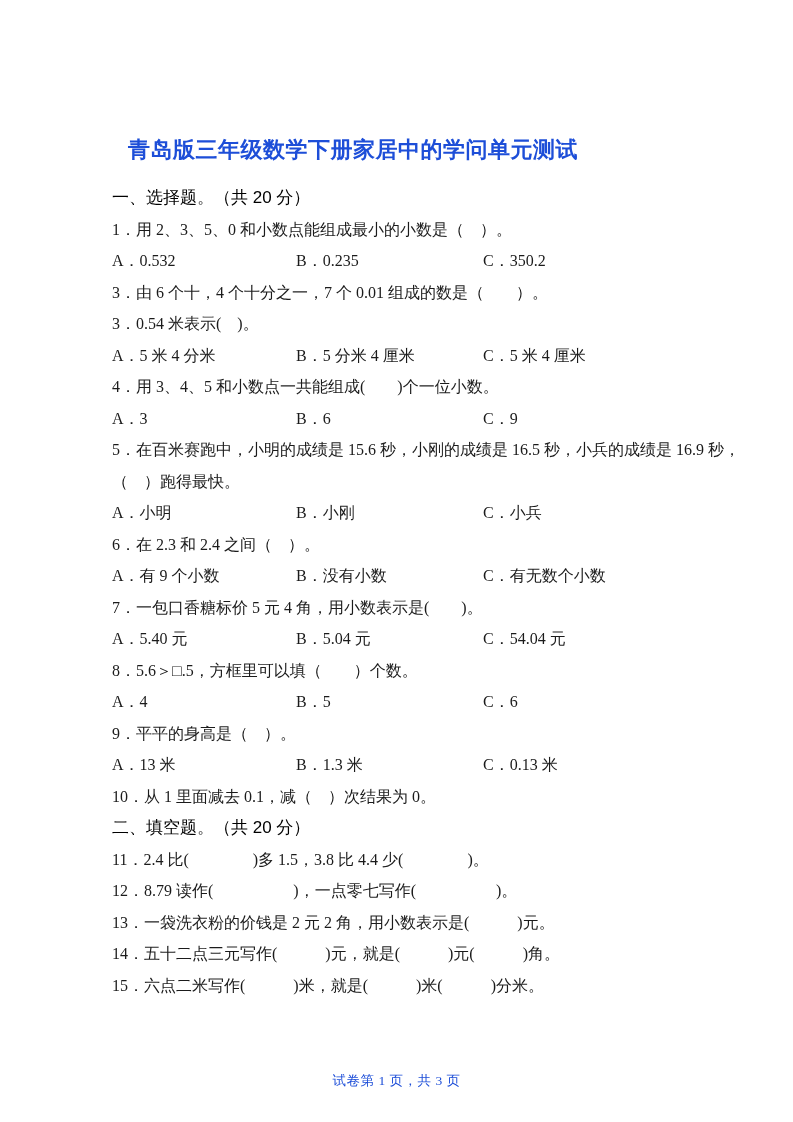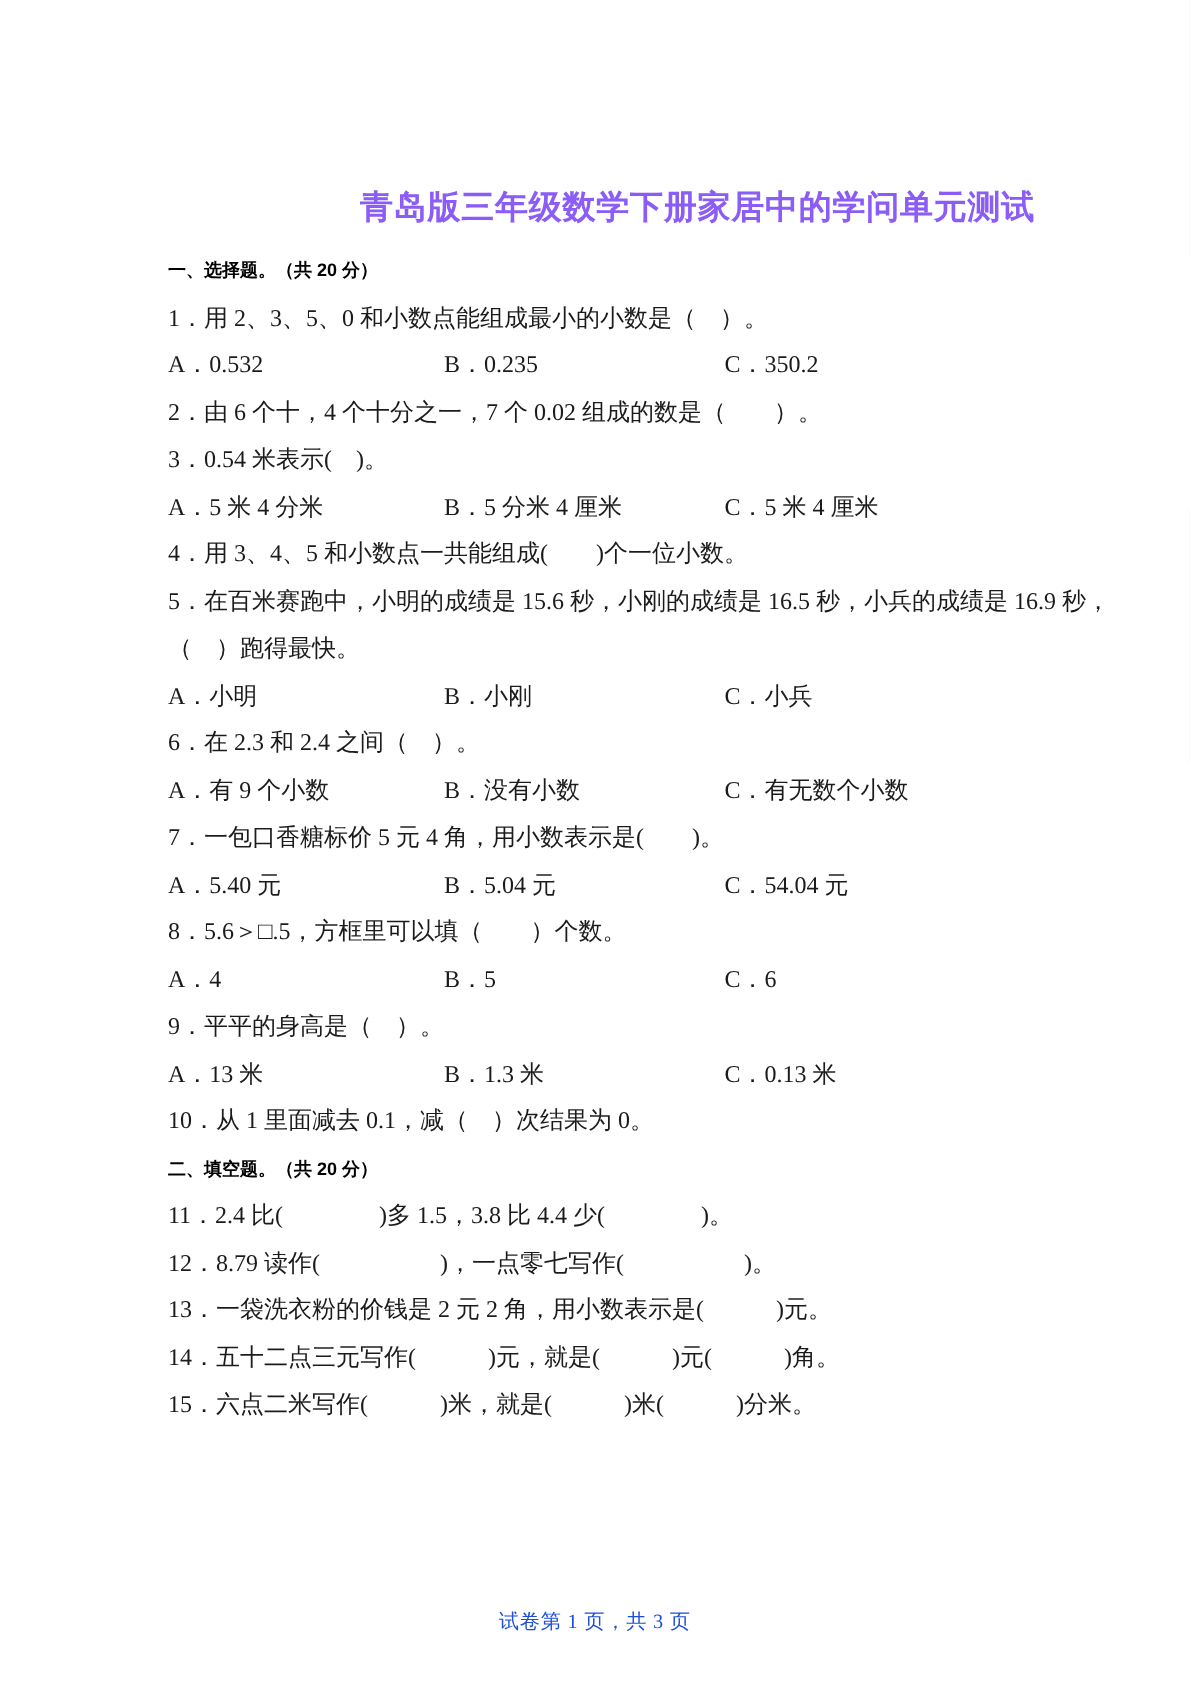--- a/index.html
+++ b/index.html
@@ -14,34 +14,34 @@
     background: #ffffff;
     overflow: hidden;
     color: #1b1b1b;
   }
   .content {
     position: absolute;
     left: 112px; top: 118px;
     width: 582px;
   }
   .title {
-    margin: 4px;
+    margin: 16px;
     font-family: "Liberation Sans", "DejaVu Sans", sans-serif;
     font-size: 22px;
     font-weight: 700;
     line-height: 32px;
-    text-align: right;
-    color: #8b5cf6;
+    text-align: left;
+    color: #1d4ed8;
     letter-spacing: 0.5px;
     white-space: nowrap;
   }
   .sec-heading {
     font-family: "Liberation Sans", "DejaVu Sans", sans-serif;
-    font-size: 12px;
-    font-weight: 700;
+    font-size: 17px;
+    font-weight: 400;
     color: #000000;
     height: 31.5px;
     line-height: 31.5px;
     white-space: nowrap;
   }
   .sec-heading.first { margin-top: 11px; }
   .line {
     font-size: 16px;
     height: 31.5px;
     line-height: 31.5px;
@@ -71,30 +71,35 @@
 
     <div class="sec-heading first">一、选择题。（共 20 分）</div>
 
     <div class="line">1．用 2、3、5、0 和小数点能组成最小的小数是（　）。</div>
     <div class="line opts">
       <span class="opt a">A．0.532</span>
       <span class="opt b">B．0.235</span>
       <span class="opt c">C．350.2</span>
     </div>
 
-    <div class="line">2．由 6 个十，4 个十分之一，7 个 0.02 组成的数是（　　）。</div>
+    <div class="line">3．由 6 个十，4 个十分之一，7 个 0.01 组成的数是（　　）。</div>
 
     <div class="line">3．0.54 米表示(　)。</div>
     <div class="line opts">
       <span class="opt a">A．5 米 4 分米</span>
       <span class="opt b">B．5 分米 4 厘米</span>
       <span class="opt c">C．5 米 4 厘米</span>
     </div>
 
     <div class="line">4．用 3、4、5 和小数点一共能组成(　　)个一位小数。</div>
+    <div class="line opts">
+      <span class="opt a">A．3</span>
+      <span class="opt b">B．6</span>
+      <span class="opt c">C．9</span>
+    </div>
 
     <div class="line">5．在百米赛跑中，小明的成绩是 15.6 秒，小刚的成绩是 16.5 秒，小兵的成绩是 16.9 秒，</div>
     <div class="line">（　）跑得最快。</div>
     <div class="line opts">
       <span class="opt a">A．小明</span>
       <span class="opt b">B．小刚</span>
       <span class="opt c">C．小兵</span>
     </div>
 
     <div class="line">6．在 2.3 和 2.4 之间（　）。</div>

